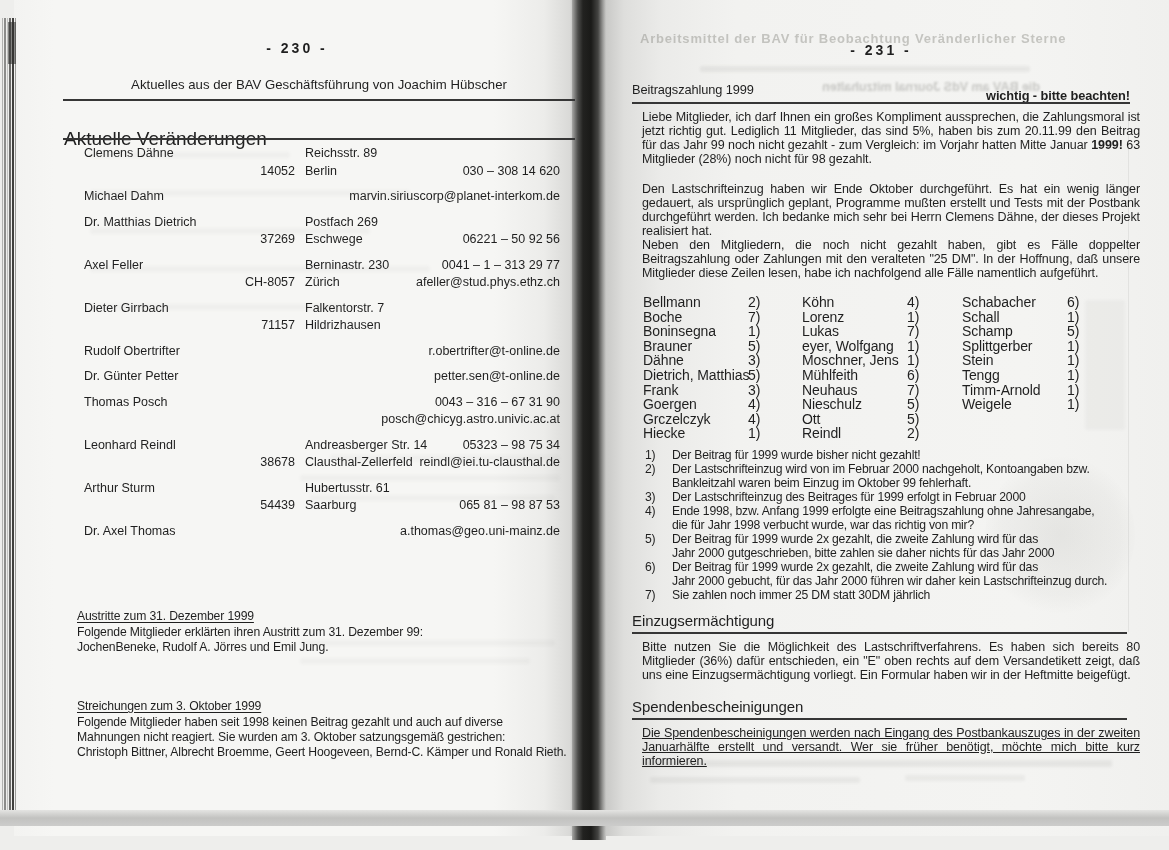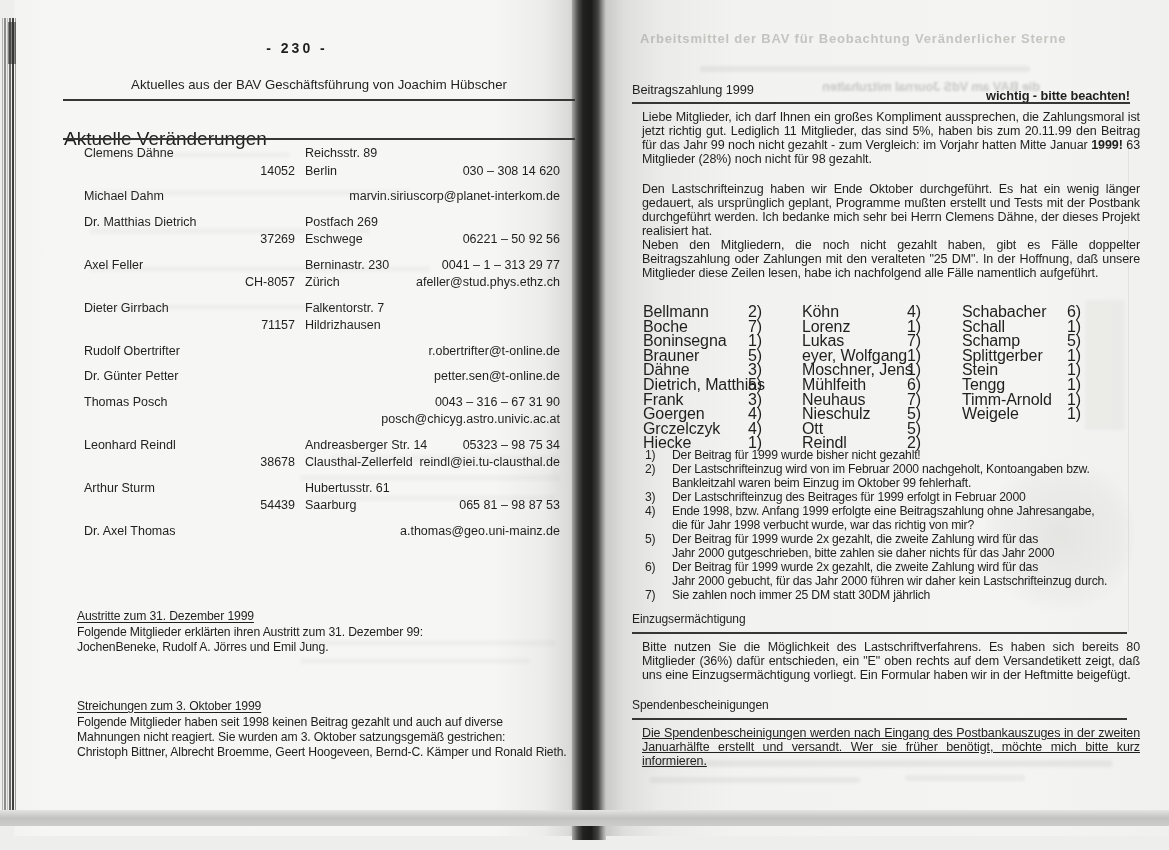--- a/index.html
+++ b/index.html
@@ -40,31 +40,31 @@
   .lp-block .hd{text-decoration:underline;text-underline-offset:2px;margin-bottom:2px;white-space:nowrap;}
   .lp-block .ln{white-space:nowrap;line-height:15px;}
 
   
   .rp{position:absolute;left:632px;top:0;width:498px;height:836px;font-size:12.5px;letter-spacing:-0.1px;}
   .rp .pageno{left:0;top:42px;width:498px;text-align:center;font-weight:bold;font-size:14px;letter-spacing:3px;}
   .rp .hleft{left:0;top:82px;font-size:12.8px;}
   .rp .hright{right:0;top:88px;font-weight:bold;font-size:12.8px;}
   .para{position:absolute;left:10px;width:498px;text-align:justify;line-height:14px;}
   .ntable{position:absolute;top:294px;width:498px;}
-  .ncol{position:absolute;top:9px;width:165px;font-size:16px;}
+  .ncol{position:absolute;top:0;width:165px;font-size:14px;}
   .ntrow{position:relative;height:14.6px;}
   .ntrow span{position:absolute;top:0;white-space:nowrap;}
   .nt-name{left:0;}
   .nt-code{left:105px;}
   .notes{position:absolute;left:13px;top:448px;width:480px;font-size:12.2px;letter-spacing:-0.2px;}
   .note{position:relative;}
   .note-num{position:absolute;left:0;top:0;}
   .note-lines{margin-left:27px;}
   .note-line{white-space:nowrap;line-height:14px;}
-  .rp .subhd{font-size:12px;}
+  .rp .subhd{font-size:15px;}
 
   
   .smudge{position:absolute;background:#73736f;filter:blur(1.5px);border-radius:2px;}
   .ghost-head{position:absolute;left:640px;top:31px;width:480px;font-weight:bold;font-size:13px;
     color:rgba(130,130,124,0.42);filter:blur(0.7px);letter-spacing:0.8px;white-space:nowrap;}
   .ghost-mirror{position:absolute;left:700px;top:80px;width:340px;font-weight:bold;font-size:12.5px;
     color:rgba(125,125,120,0.38);filter:blur(0.8px);transform:scaleX(-1);white-space:nowrap;}
   .ghost-circle{position:absolute;left:985px;top:455px;width:150px;height:160px;border-radius:50%;
     background:radial-gradient(circle,rgba(140,140,134,0.14) 0,rgba(140,140,134,0.06) 55%,transparent 72%);}
   .right-edge-line{position:absolute;left:1128px;top:112px;width:1px;height:520px;background:rgba(0,0,0,0.06);}
@@ -261,20 +261,21 @@
   <div class="smudge" style="left:90px;top:228px;width:280px;height:6px;opacity:.05;"></div>
   <div class="smudge" style="left:90px;top:266px;width:340px;height:6px;opacity:.05;"></div>
   <div class="smudge" style="left:90px;top:304px;width:250px;height:6px;opacity:.05;"></div>
   <div class="smudge" style="left:330px;top:455px;width:230px;height:6px;opacity:.05;"></div>
   <div class="smudge" style="left:300px;top:475px;width:260px;height:6px;opacity:.05;"></div>
   <div class="smudge" style="left:310px;top:495px;width:245px;height:6px;opacity:.05;"></div>
   <div class="smudge" style="left:300px;top:640px;width:255px;height:6px;opacity:.05;"></div>
   <div class="smudge" style="left:300px;top:658px;width:230px;height:6px;opacity:.05;"></div>
 
   <div class="rp">
+    <div class="t pageno">- 231 -</div>
     <div class="t hleft">Beitragszahlung 1999</div>
     <div class="t hright">wichtig - bitte beachten!</div>
     <div class="rule" style="left:0;top:102px;width:498px;height:2px;"></div>
 
     <div class="para" style="top:110px;"><span>Liebe Mitglieder, ich darf Ihnen ein großes Kompliment aussprechen, die Zahlungsmoral ist jetzt richtig gut. Lediglich 11 Mitglieder, das sind 5%, haben bis zum 20.11.99 den Beitrag für das Jahr 99 noch nicht gezahlt - zum Vergleich: im Vorjahr hatten Mitte Januar </span><b>1999!</b><span> 63 Mitglieder (28%) noch nicht für 98 gezahlt.</span></div>
     <div class="para" style="top:182px;">Den Lastschrifteinzug haben wir Ende Oktober durchgeführt. Es hat ein wenig länger gedauert, als ursprünglich geplant, Programme mußten erstellt und Tests mit der Postbank durchgeführt werden. Ich bedanke mich sehr bei Herrn Clemens Dähne, der dieses Projekt realisiert hat.</div>
     <div class="para" style="top:238px;">Neben den Mitgliedern, die noch nicht gezahlt haben, gibt es Fälle doppelter Beitragszahlung oder Zahlungen mit den veralteten "25 DM". In der Hoffnung, daß unsere Mitglieder diese Zeilen lesen, habe ich nachfolgend alle Fälle namentlich aufgeführt.</div>
 
     <div class="ntable">
       <div class="ncol" style="left:11px;">

